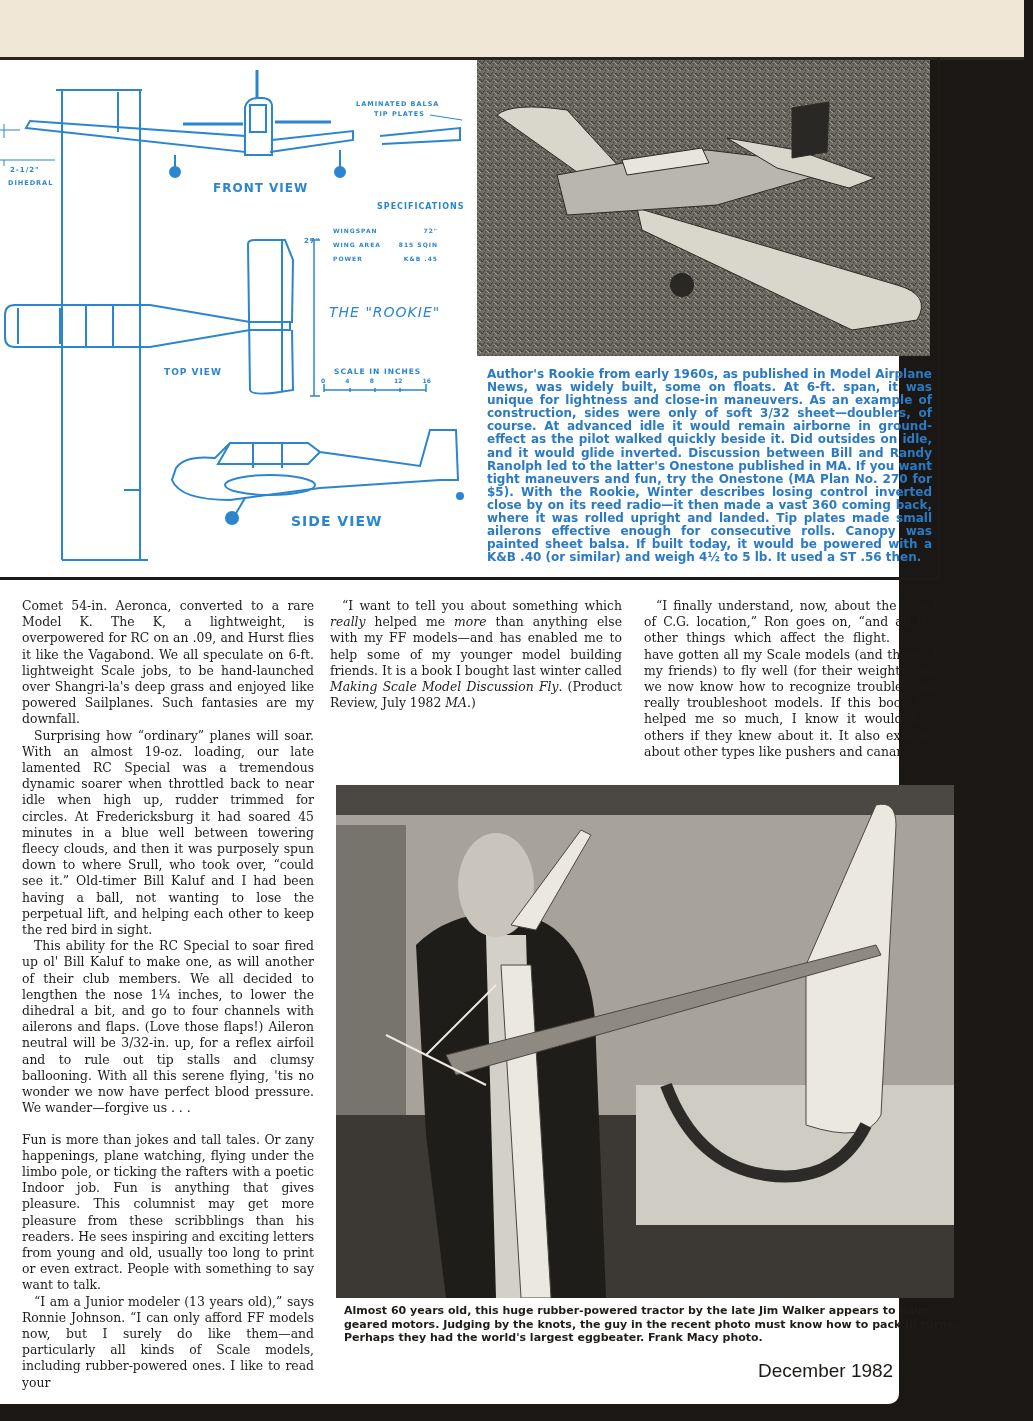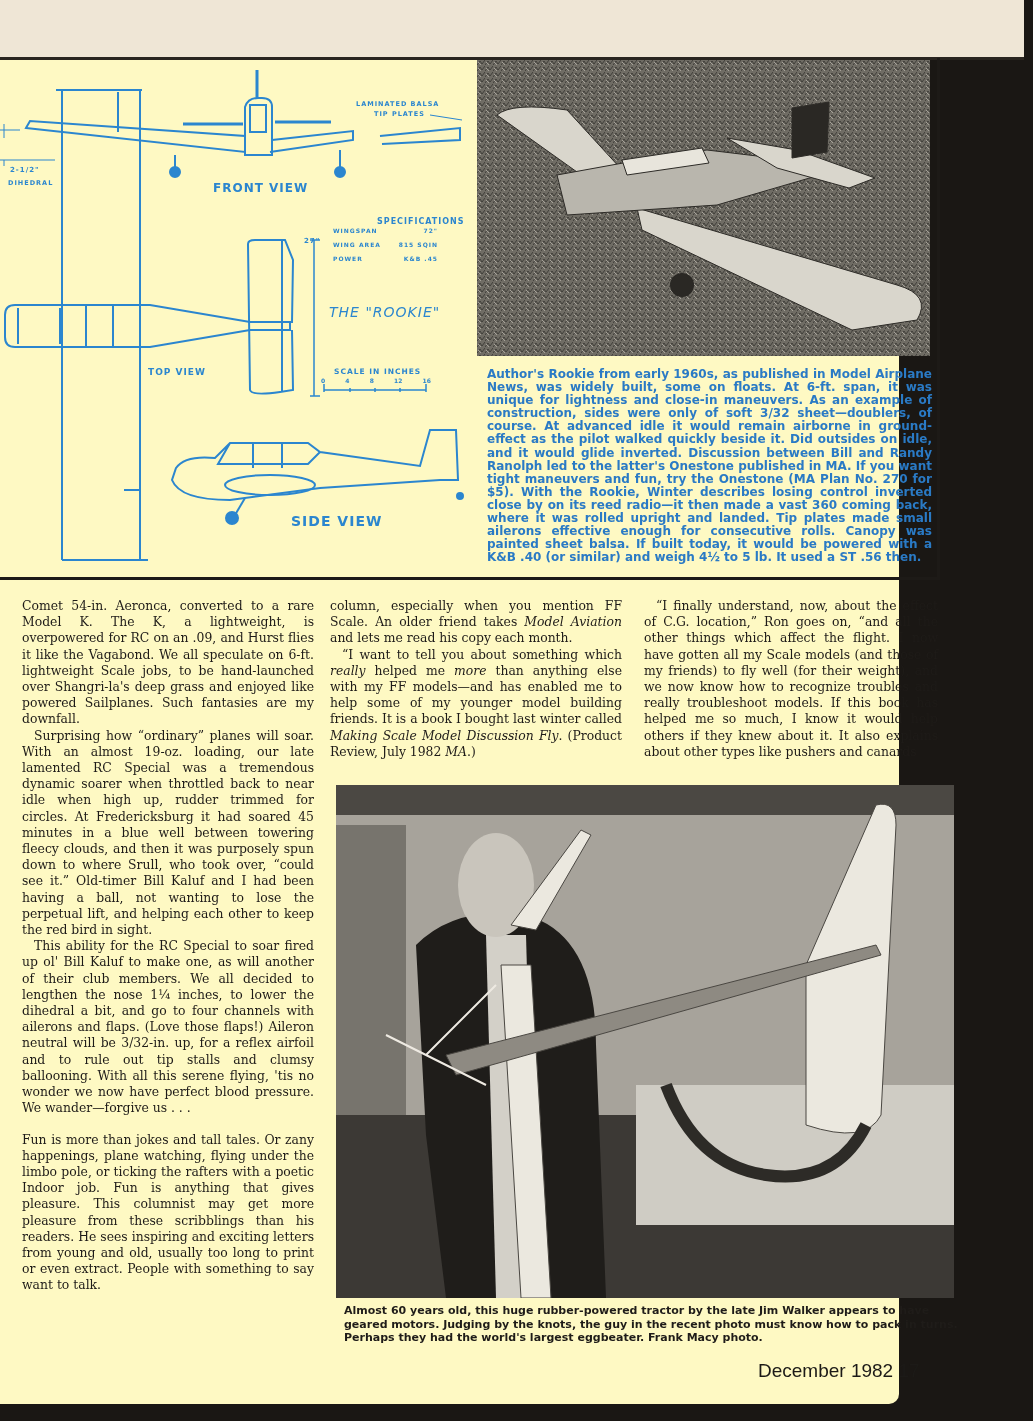--- a/index.html
+++ b/index.html
@@ -1,17 +1,17 @@
 <!DOCTYPE html>
 <html><head>
 <meta charset="utf-8">
 <style>
   html, body { margin: 0; padding: 0; }
   body { width: 1033px; height: 1421px; background: #1a1714; position: relative; overflow: hidden; }
-  .page { position: absolute; left: 0; top: 0; width: 899px; height: 1404px; background: #fef9c3; border-radius: 0 0 10px 0; }
+  .page { position: absolute; left: 0; top: 0; width: 899px; height: 1404px; background: #ffffff; border-radius: 0 0 10px 0; }
   .topband { position: absolute; left: 0; top: 0; width: 1024px; height: 58px; background: #efe6d6; }
   .rule-top { position: absolute; left: 0; top: 57px; width: 1024px; height: 3px; background: #2a2520; }
   .box-border { position: absolute; left: 0; top: 58px; width: 940px; height: 522px; border-right: 3px solid #1d1a17; border-bottom: 3px solid #1d1a17; box-sizing: border-box; }
   .blueprint { position: absolute; left: 0; top: 60px; width: 472px; height: 518px; }
   .bp-label { position: absolute; color: #2b86cf; font-family: "DejaVu Sans", sans-serif; font-weight: bold; letter-spacing: 1px; white-space: nowrap; }
   .photo1 { position: absolute; left: 477px; top: 60px; width: 453px; height: 296px; overflow: hidden; background: #6d6a63; }
   .caption1 { position: absolute; left: 487px; top: 368px; width: 445px; color: #2a7ac5; font-family: "DejaVu Sans", sans-serif; font-weight: bold; font-size: 12px; line-height: 13.1px; text-align: justify; }
   .col { position: absolute; font-family: "DejaVu Serif", serif; font-size: 12.4px; line-height: 16.2px; color: #1e1b18; text-align: justify; }
   .col p { margin: 0; text-indent: 12px; }
   .col p.noind { text-indent: 0; }
@@ -59,38 +59,38 @@
 
         <path d="M0 70 L20 70 M4 64 L4 78 M0 100 L55 100 M4 100 L4 106" stroke-width="1"></path>
         <path d="M430 55 L462 60" stroke-width="1"></path>
       </g>
     </svg>
     <span class="bp-label" style="left:356px;top:40px;font-size:6.5px;">LAMINATED BALSA</span>
     <span class="bp-label" style="left:374px;top:50px;font-size:6.5px;">TIP PLATES</span>
     <span class="bp-label" style="left:10px;top:106px;font-size:7px;">2-1/2"</span>
     <span class="bp-label" style="left:8px;top:119px;font-size:6.5px;">DIHEDRAL</span>
     <span class="bp-label" style="left:213px;top:121px;font-size:12px;">FRONT VIEW</span>
-    <span class="bp-label" style="left:350px;top:157px;font-size:8px;padding-left:27px;">SPECIFICATIONS</span>
+    <span class="bp-label" style="left:350px;top:142px;font-size:8px;padding-left:27px;">SPECIFICATIONS</span>
     <div style="position:absolute;left:333px;top:167px;width:105px;">
       <div style="display:flex;justify-content:space-between;height:14px;">
         <span class="bp-label" style="position:static;font-size:6px;">WINGSPAN</span>
         <span class="bp-label" style="position:static;font-size:6px;">72"</span>
       </div>
       <div style="display:flex;justify-content:space-between;height:14px;">
         <span class="bp-label" style="position:static;font-size:6px;">WING AREA</span>
         <span class="bp-label" style="position:static;font-size:6px;">815 SQIN</span>
       </div>
       <div style="display:flex;justify-content:space-between;height:14px;">
         <span class="bp-label" style="position:static;font-size:6px;">POWER</span>
         <span class="bp-label" style="position:static;font-size:6px;">K&amp;B .45</span>
       </div>
     </div>
     <span class="bp-label" style="left:304px;top:177px;font-size:7px;">27"</span>
     <span class="bp-label" style="left:329px;top:244px;font-size:14px;font-style:italic;font-weight:normal;">THE "ROOKIE"</span>
-    <span class="bp-label" style="left:148px;top:307px;font-size:9px;">TOP VIEW</span>
+    <span class="bp-label" style="left:164px;top:307px;font-size:9px;">TOP VIEW</span>
     <span class="bp-label" style="left:334px;top:307px;font-size:7.5px;">SCALE IN INCHES</span>
     <div style="position:absolute;left:321px;top:317px;width:110px;display:flex;justify-content:space-between;">
       <span class="bp-label" style="position:static;font-size:6px;letter-spacing:0;">0</span>
       <span class="bp-label" style="position:static;font-size:6px;letter-spacing:0;">4</span>
       <span class="bp-label" style="position:static;font-size:6px;letter-spacing:0;">8</span>
       <span class="bp-label" style="position:static;font-size:6px;letter-spacing:0;">12</span>
       <span class="bp-label" style="position:static;font-size:6px;letter-spacing:0;">16</span>
     </div>
     <span class="bp-label" style="left:291px;top:453px;font-size:14px;">SIDE VIEW</span>
   </div>
@@ -116,24 +116,24 @@
       <circle cx="205" cy="225" r="12" fill="#2a2824"></circle>
     </svg>
   </div>
   <div class="caption1">Author's Rookie from early 1960s, as published in Model Airplane News, was widely built, some on floats. At 6-ft. span, it was unique for lightness and close-in maneuvers. As an example of construction, sides were only of soft 3/32 sheet—doublers, of course. At advanced idle it would remain airborne in ground-effect as the pilot walked quickly beside it. Did outsides on idle, and it would glide inverted. Discussion between Bill and Randy Ranolph led to the latter's Onestone published in MA. If you want tight maneuvers and fun, try the Onestone (MA Plan No. 270 for $5). With the Rookie, Winter describes losing control inverted close by on its reed radio—it then made a vast 360 coming back, where it was rolled upright and landed. Tip plates made small ailerons effective enough for consecutive rolls. Canopy was painted sheet balsa. If built today, it would be powered with a K&amp;B .40 (or similar) and weigh 4½ to 5 lb. It used a ST .56 then.</div>
 
   <div class="col" style="left:22px;top:598px;width:292px;">
     <p class="noind">Comet 54-in. Aeronca, converted to a rare Model K. The K, a lightweight, is overpowered for RC on an .09, and Hurst flies it like the Vagabond. We all speculate on 6-ft. lightweight Scale jobs, to be hand-launched over Shangri-la's deep grass and enjoyed like powered Sailplanes. Such fantasies are my downfall.</p>
     <p>Surprising how “ordinary” planes will soar. With an almost 19-oz. loading, our late lamented RC Special was a tremendous dynamic soarer when throttled back to near idle when high up, rudder trimmed for circles. At Fredericksburg it had soared 45 minutes in a blue well between towering fleecy clouds, and then it was purposely spun down to where Srull, who took over, “could see it.” Old-timer Bill Kaluf and I had been having a ball, not wanting to lose the perpetual lift, and helping each other to keep the red bird in sight.</p>
     <p>This ability for the RC Special to soar fired up ol' Bill Kaluf to make one, as will another of their club members. We all decided to lengthen the nose 1¼ inches, to lower the dihedral a bit, and go to four channels with ailerons and flaps. (Love those flaps!) Aileron neutral will be 3/32-in. up, for a reflex airfoil and to rule out tip stalls and clumsy ballooning. With all this serene flying, 'tis no wonder we now have perfect blood pressure. We wander—forgive us . . .</p>
     <p class="noind gap">Fun is more than jokes and tall tales. Or zany happenings, plane watching, flying under the limbo pole, or ticking the rafters with a poetic Indoor job. Fun is anything that gives pleasure. This columnist may get more pleasure from these scribblings than his readers. He sees inspiring and exciting letters from young and old, usually too long to print or even extract. People with something to say want to talk.</p>
+    <p>“I am a Junior modeler (13 years old),” says Ronnie Johnson. “I can only afford FF models now, but I surely do like them—and particularly all kinds of Scale models, including rubber-powered ones. I like to read your</p>
   </div>
 
   <div class="col" style="left:330px;top:598px;width:292px;">
-    <p class="noind"><span>column, especially when you mention FF Scale. An older friend takes </span><i>Model Aviation</i><span> and lets me read his copy each month.</span></p>
     <p><span>“I want to tell you about something which </span><i>really</i><span> helped me </span><i>more</i><span> than anything else with my FF models—and has enabled me to help some of my younger model building friends. It is a book I bought last winter called </span><i>Making Scale Model Discussion Fly</i><span>. (Product Review, July 1982 </span><i>MA</i><span>.)</span></p>
   </div>
 
   <div class="col" style="left:644px;top:598px;width:294px;">
     <p>“I finally understand, now, about the effect of C.G. location,” Ron goes on, “and all the other things which affect the flight. I now have gotten all my Scale models (and those of my friends) to fly well (for their weight), and we now know how to recognize troubles and really troubleshoot models. If this book has helped me so much, I know it would help others if they knew about it. It also explains about other types like pushers and canards</p>
   </div>
 
   <div class="photo2" title="Man holding a large rubber-powered tractor model airplane">
     <svg width="618" height="513" viewBox="0 0 618 513">
       <rect width="618" height="513" fill="#a7a39b"></rect>

